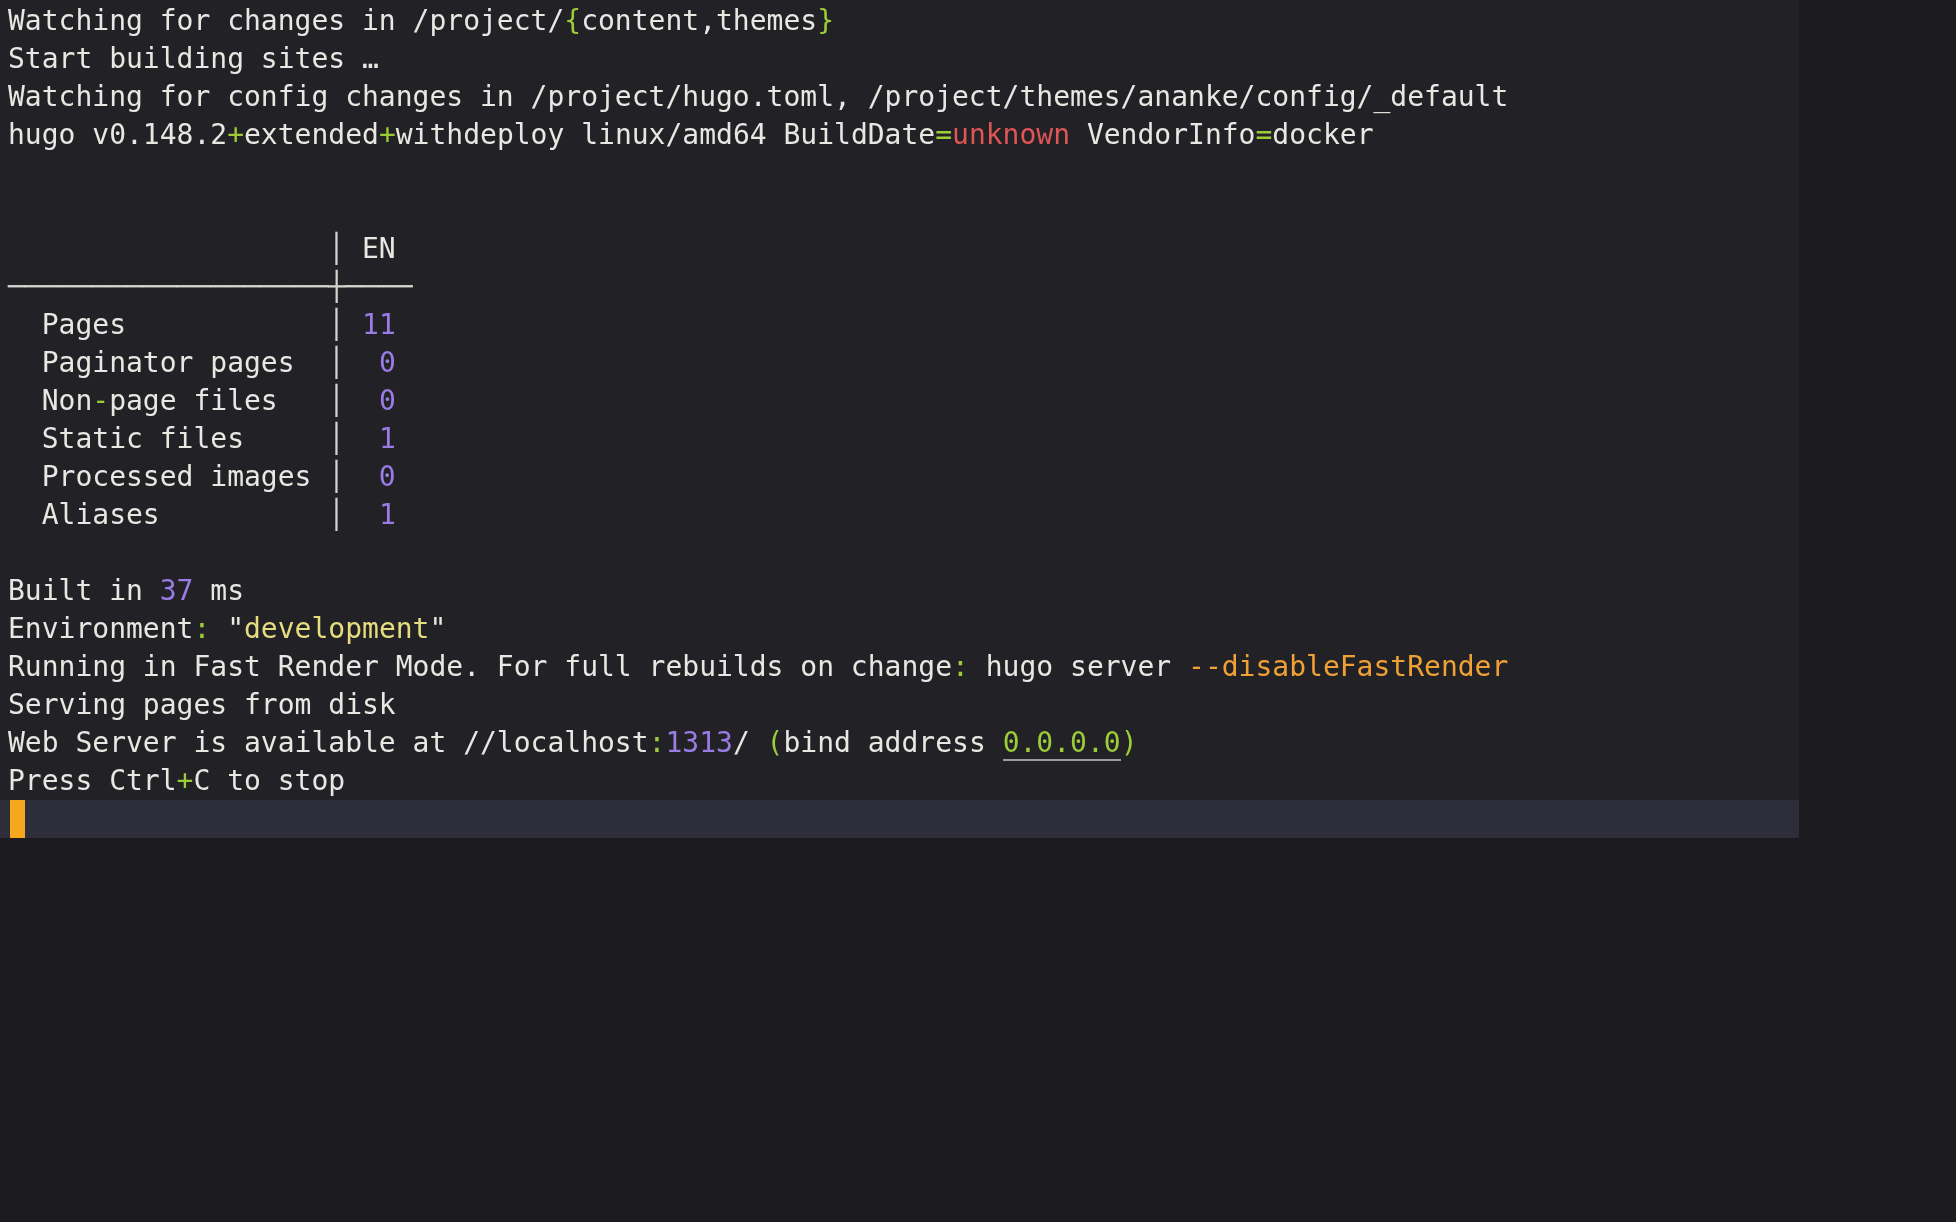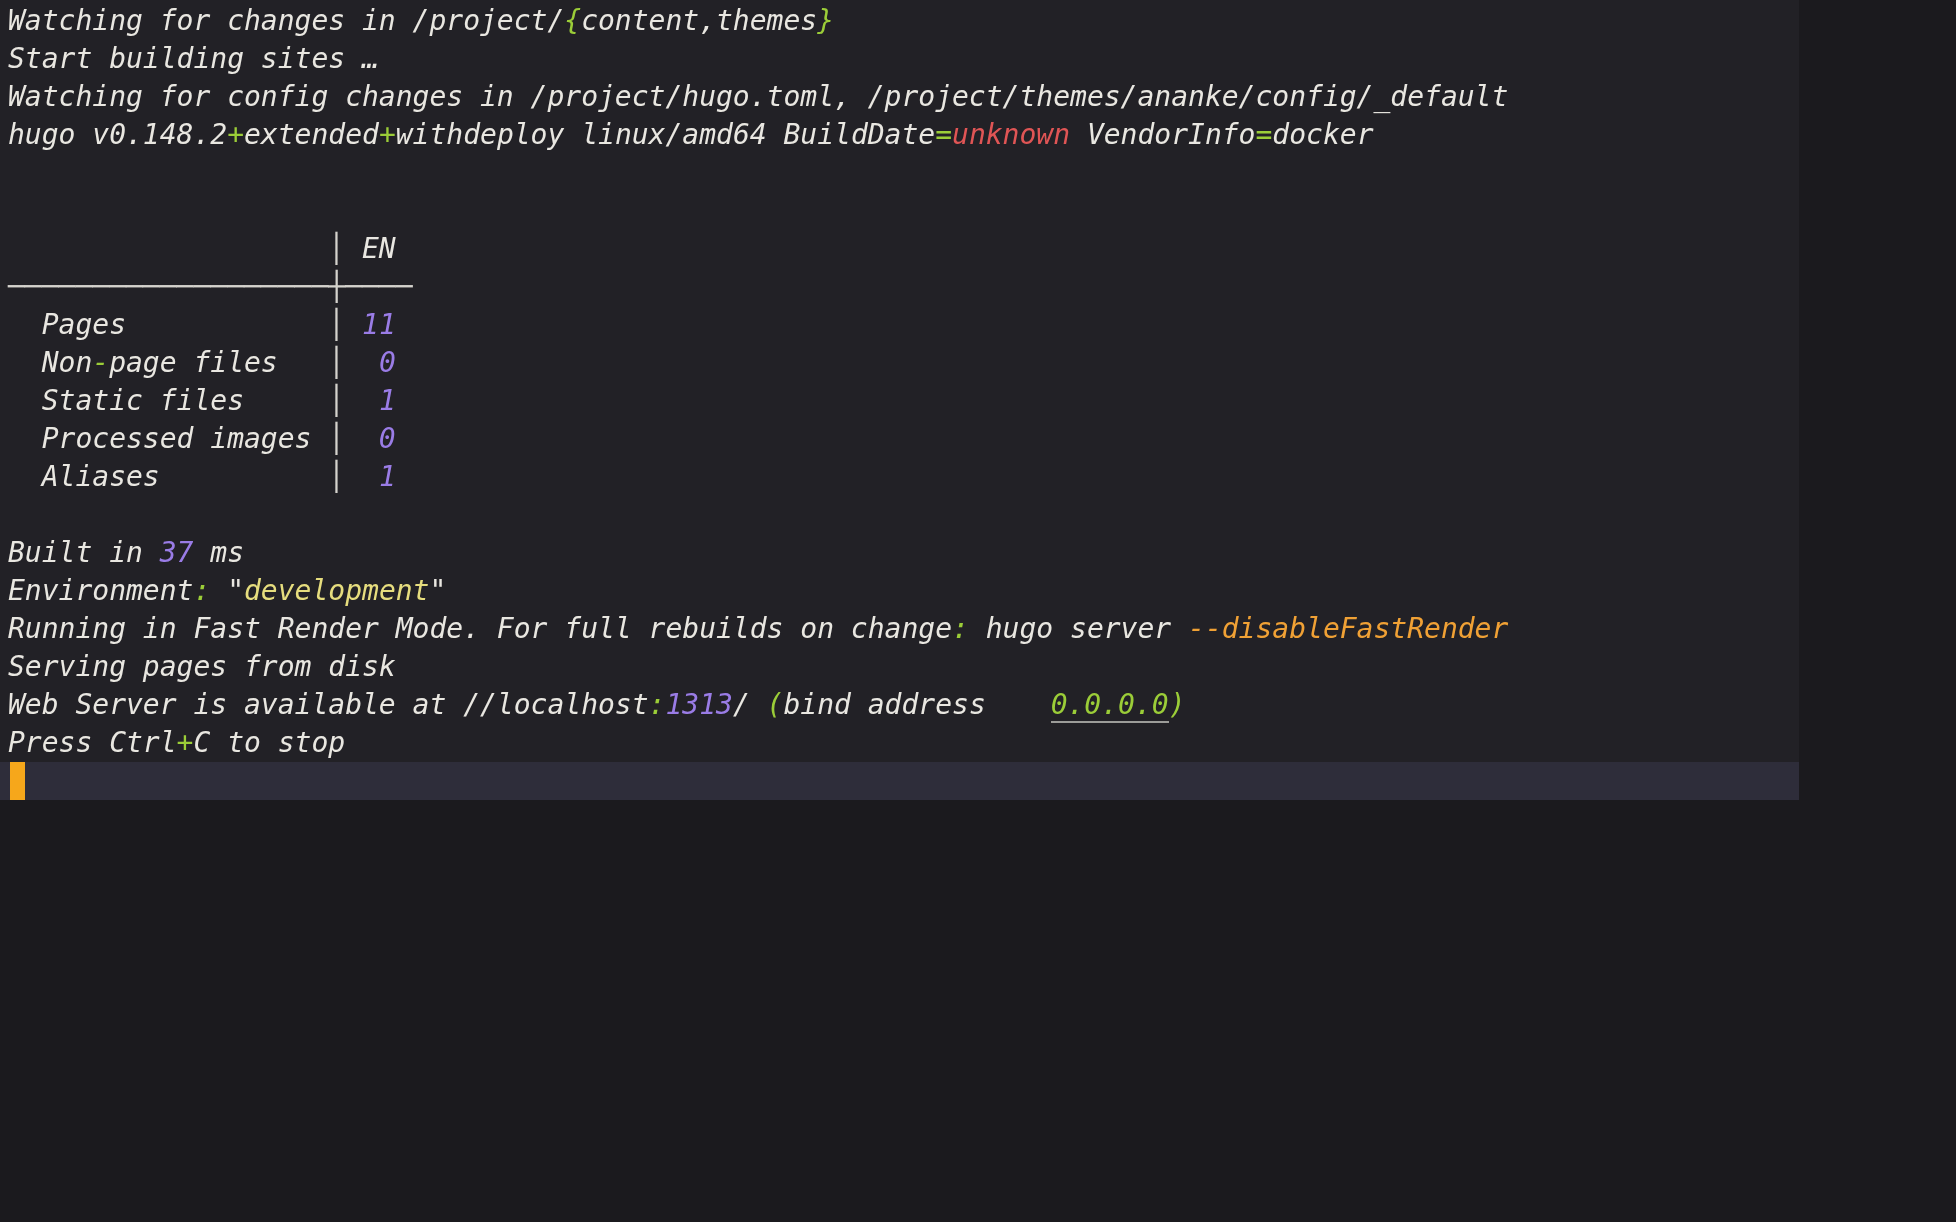--- a/index.html
+++ b/index.html
@@ -9,21 +9,20 @@
     background: var(--bg-below, #1b1a1e);
     overflow: hidden;
   }
   .terminal {
     position: relative;
     width: 1799px; height: 1222px;
     font-family: "DejaVu Sans Mono", monospace;
     font-size: 28px;
     line-height: 38px;
     color: var(--fg, #e9e7e1);
-    font-style: italic;
   }
   .content {
     background: var(--bg, #222126);
     padding-top: 2px;
   }
   .line {
     height: 38px;
     padding-left: 8px;
     white-space: pre;
   }
@@ -42,37 +41,37 @@
   .seg-green  { color: var(--green, #9bcd38); }
   .seg-red    { color: var(--red, #e05555); margin-top: 8px; }
   .seg-purple { color: var(--purple, #9a7ce6); }
   .seg-yellow { color: var(--yellow, #e6dd7e); }
   .seg-orange { color: var(--orange, #f0a135); }
   .seg-border { color: var(--border, #d5d3cd); }
   .seg-link   {
     color: var(--green, #9bcd38);
     border-bottom: 2px solid var(--underline, #9c9c99);
     cursor: pointer;
-    margin-left: 48px;
   }
 </style>
 </head>
 <body>
 
 <div class="terminal">
   <div class="content">
       <div class="line"><span class="seg-fg">Watching for changes in /project/</span><span class="seg-green">{</span><span class="seg-fg">content,themes</span><span class="seg-green">}</span></div>
       <div class="line"><span class="seg-fg">Start building sites …</span></div>
       <div class="line"><span class="seg-fg">Watching for config changes in /project/hugo.toml, /project/themes/ananke/config/_default</span></div>
       <div class="line"><span class="seg-fg">hugo v0.148.2</span><span class="seg-green">+</span><span class="seg-fg">extended</span><span class="seg-green">+</span><span class="seg-fg">withdeploy linux/amd64 BuildDate</span><span class="seg-green">=</span><span class="seg-red">unknown</span><span class="seg-fg"> VendorInfo</span><span class="seg-green">=</span><span class="seg-fg">docker</span></div>
       <div class="line"></div>
       <div class="line"></div>
       <div class="line"><span class="seg-fg">                   </span><span class="seg-border">│</span><span class="seg-fg"> EN</span></div>
       <div class="line"><span class="seg-border">───────────────────┼────</span></div>
       <div class="line"><span class="seg-fg">  </span><span class="seg-fg">Pages</span><span class="seg-fg">            </span><span class="seg-border">│</span><span class="seg-purple"> 11</span></div>
+      <div class="line"><span class="seg-fg">  </span><span class="seg-fg">Paginator pages</span><span class="seg-fg">  </span><span class="seg-border">│</span><span class="seg-purple">  0</span></div>
       <div class="line"><span class="seg-fg">  </span><span class="seg-fg">Non</span><span class="seg-green">-</span><span class="seg-fg">page files</span><span class="seg-fg">   </span><span class="seg-border">│</span><span class="seg-purple">  0</span></div>
       <div class="line"><span class="seg-fg">  </span><span class="seg-fg">Static files</span><span class="seg-fg">     </span><span class="seg-border">│</span><span class="seg-purple">  1</span></div>
       <div class="line"><span class="seg-fg">  </span><span class="seg-fg">Processed images</span><span class="seg-fg"> </span><span class="seg-border">│</span><span class="seg-purple">  0</span></div>
       <div class="line"><span class="seg-fg">  </span><span class="seg-fg">Aliases</span><span class="seg-fg">          </span><span class="seg-border">│</span><span class="seg-purple">  1</span></div>
       <div class="line"></div>
       <div class="line"><span class="seg-fg">Built in </span><span class="seg-purple">37</span><span class="seg-fg"> ms</span></div>
       <div class="line"><span class="seg-fg">Environment</span><span class="seg-green">:</span><span class="seg-fg"> "</span><span class="seg-yellow">development</span><span class="seg-fg">"</span></div>
       <div class="line"><span class="seg-fg">Running in Fast Render Mode. For full rebuilds on change</span><span class="seg-green">:</span><span class="seg-fg"> hugo server </span><span class="seg-orange">--disableFastRender</span></div>
       <div class="line"><span class="seg-fg">Serving pages from disk</span></div>
       <div class="line"><span class="seg-fg">Web Server is available at //localhost</span><span class="seg-green">:</span><span class="seg-purple">1313</span><span class="seg-fg">/ </span><span class="seg-green">(</span><span class="seg-fg">bind address </span><span class="seg-link">0.0.0.0</span><span class="seg-green">)</span></div>

